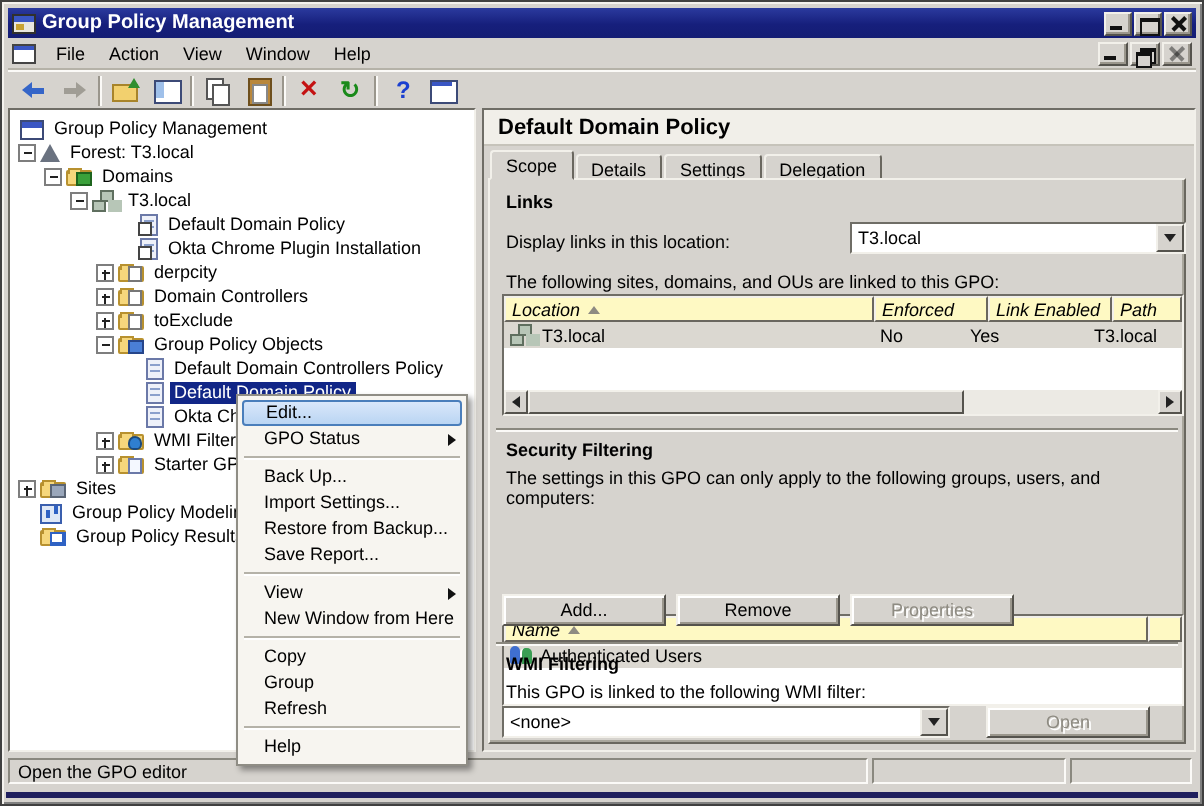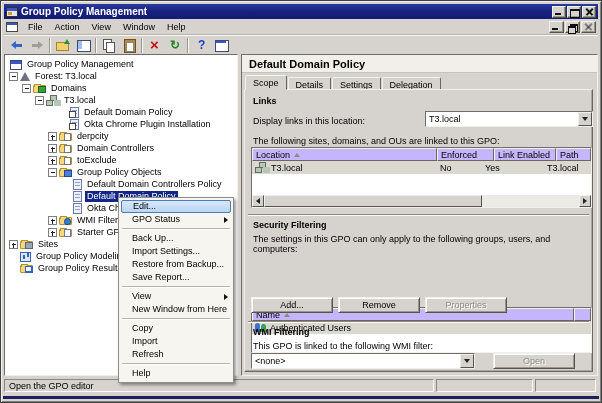--- a/index.html
+++ b/index.html
@@ -119,21 +119,21 @@
   .etched { height:2px; border-top:1px solid #8a887f; border-bottom:1px solid #fbfaf7; }
 
   .combo { background:#fff; border:1px solid; border-color:#6f6d66 #f2f0ea #f2f0ea #6f6d66; display:flex; align-items:center; }
   .combo .val { flex:1; padding:0 3px; white-space:nowrap; overflow:hidden; }
   .combo .drop { width:14px; align-self:stretch; background:#d6d3ce; border:1px solid; border-color:#f2f0ea #55534d #55534d #f2f0ea;
                  display:flex; align-items:center; justify-content:center; }
   .combo .drop::before { content:""; border-left:3px solid transparent; border-right:3px solid transparent; border-top:4px solid #222; }
 
   .listbox { background:#fff; border:1px solid; border-color:#6f6d66 #f2f0ea #f2f0ea #6f6d66; position:relative; overflow:hidden; }
   .lhdr { display:flex; height:13px; }
-  .lhdr .hcell { background:#c4b5fd; border:1px solid; border-color:#f2f0ea #6a675f #6a675f #f2f0ea; padding:0 3px; display:flex; align-items:center; overflow:hidden; white-space:nowrap; flex:none; }
+  .lhdr .hcell { background:#fef9c3; border:1px solid; border-color:#f2f0ea #6a675f #6a675f #f2f0ea; padding:0 3px; display:flex; align-items:center; overflow:hidden; white-space:nowrap; flex:none;font-style:italic; }
   .sortasc { margin-left:4px; width:0; height:0; border-left:3px solid transparent; border-right:3px solid transparent; border-bottom:4px solid #8d8a82; }
   .lrow { display:flex; height:13px; align-items:center; background:#dbd8d1; white-space:nowrap; }
   .lrow .cell { padding:0 3px; overflow:hidden; flex:none; display:flex; align-items:center; }
   .hscroll { position:absolute; left:0; right:0; bottom:0; height:12px; background:#eceae4; display:flex; }
   .sbtn { width:12px; height:12px; background:#d6d3ce; border:1px solid; border-color:#f2f0ea #55534d #55534d #f2f0ea; flex:none; display:flex; align-items:center; justify-content:center; }
   .sbtn.left::before  { content:""; border-top:3px solid transparent; border-bottom:3px solid transparent; border-right:4px solid #222; }
   .sbtn.right::before { content:""; border-top:3px solid transparent; border-bottom:3px solid transparent; border-left:4px solid #222; }
   .sthumb { height:12px; background:#d6d3ce; border:1px solid; border-color:#f2f0ea #55534d #55534d #f2f0ea; }
 
   .btn { position:absolute; height:16px; width:82px; background:#d6d3ce; font-size:9px; font-family:"Liberation Sans",sans-serif;
@@ -422,20 +422,20 @@
       <div class="msep"></div>
       <div class="mitem"><span>Back Up...</span></div>
       <div class="mitem"><span>Import Settings...</span></div>
       <div class="mitem"><span>Restore from Backup...</span></div>
       <div class="mitem"><span>Save Report...</span></div>
       <div class="msep"></div>
       <div class="mitem"><span>View</span><span class="marrow"></span></div>
       <div class="mitem"><span>New Window from Here</span></div>
       <div class="msep"></div>
       <div class="mitem"><span>Copy</span></div>
-      <div class="mitem"><span>Import</span></div>
+      <div class="mitem"><span>Group</span></div>
       <div class="mitem"><span>Refresh</span></div>
       <div class="msep"></div>
       <div class="mitem"><span>Help</span></div>
     </div>
 
   <div class="bottom-edge"></div>
 </div>
 
 </body></html>

